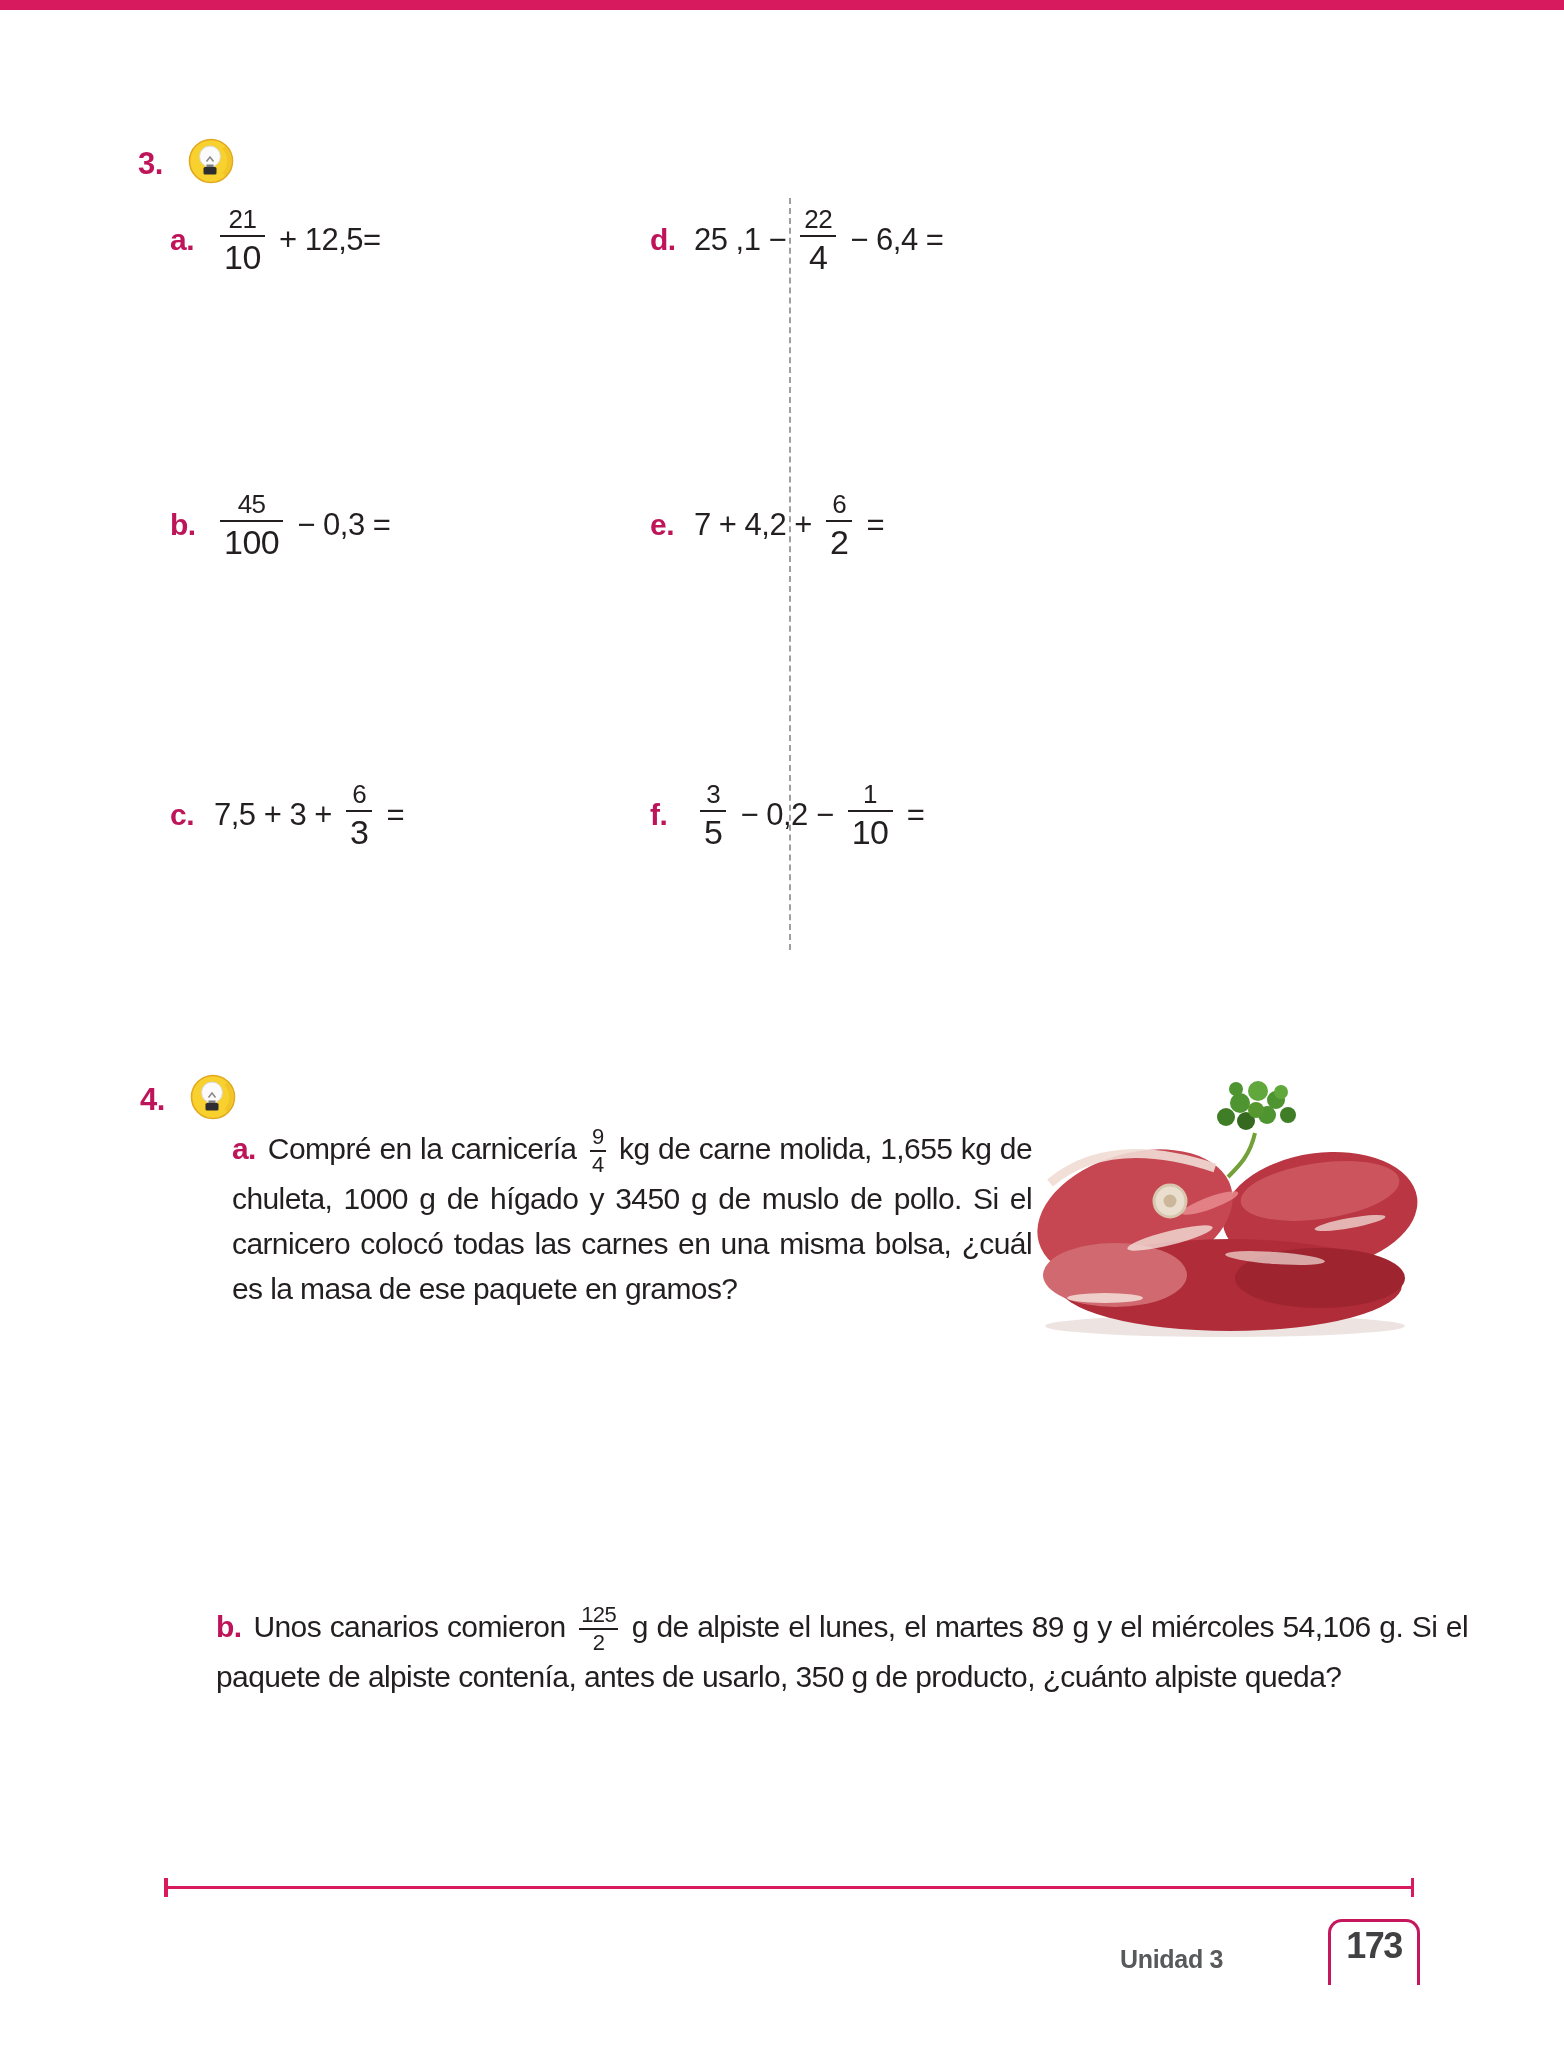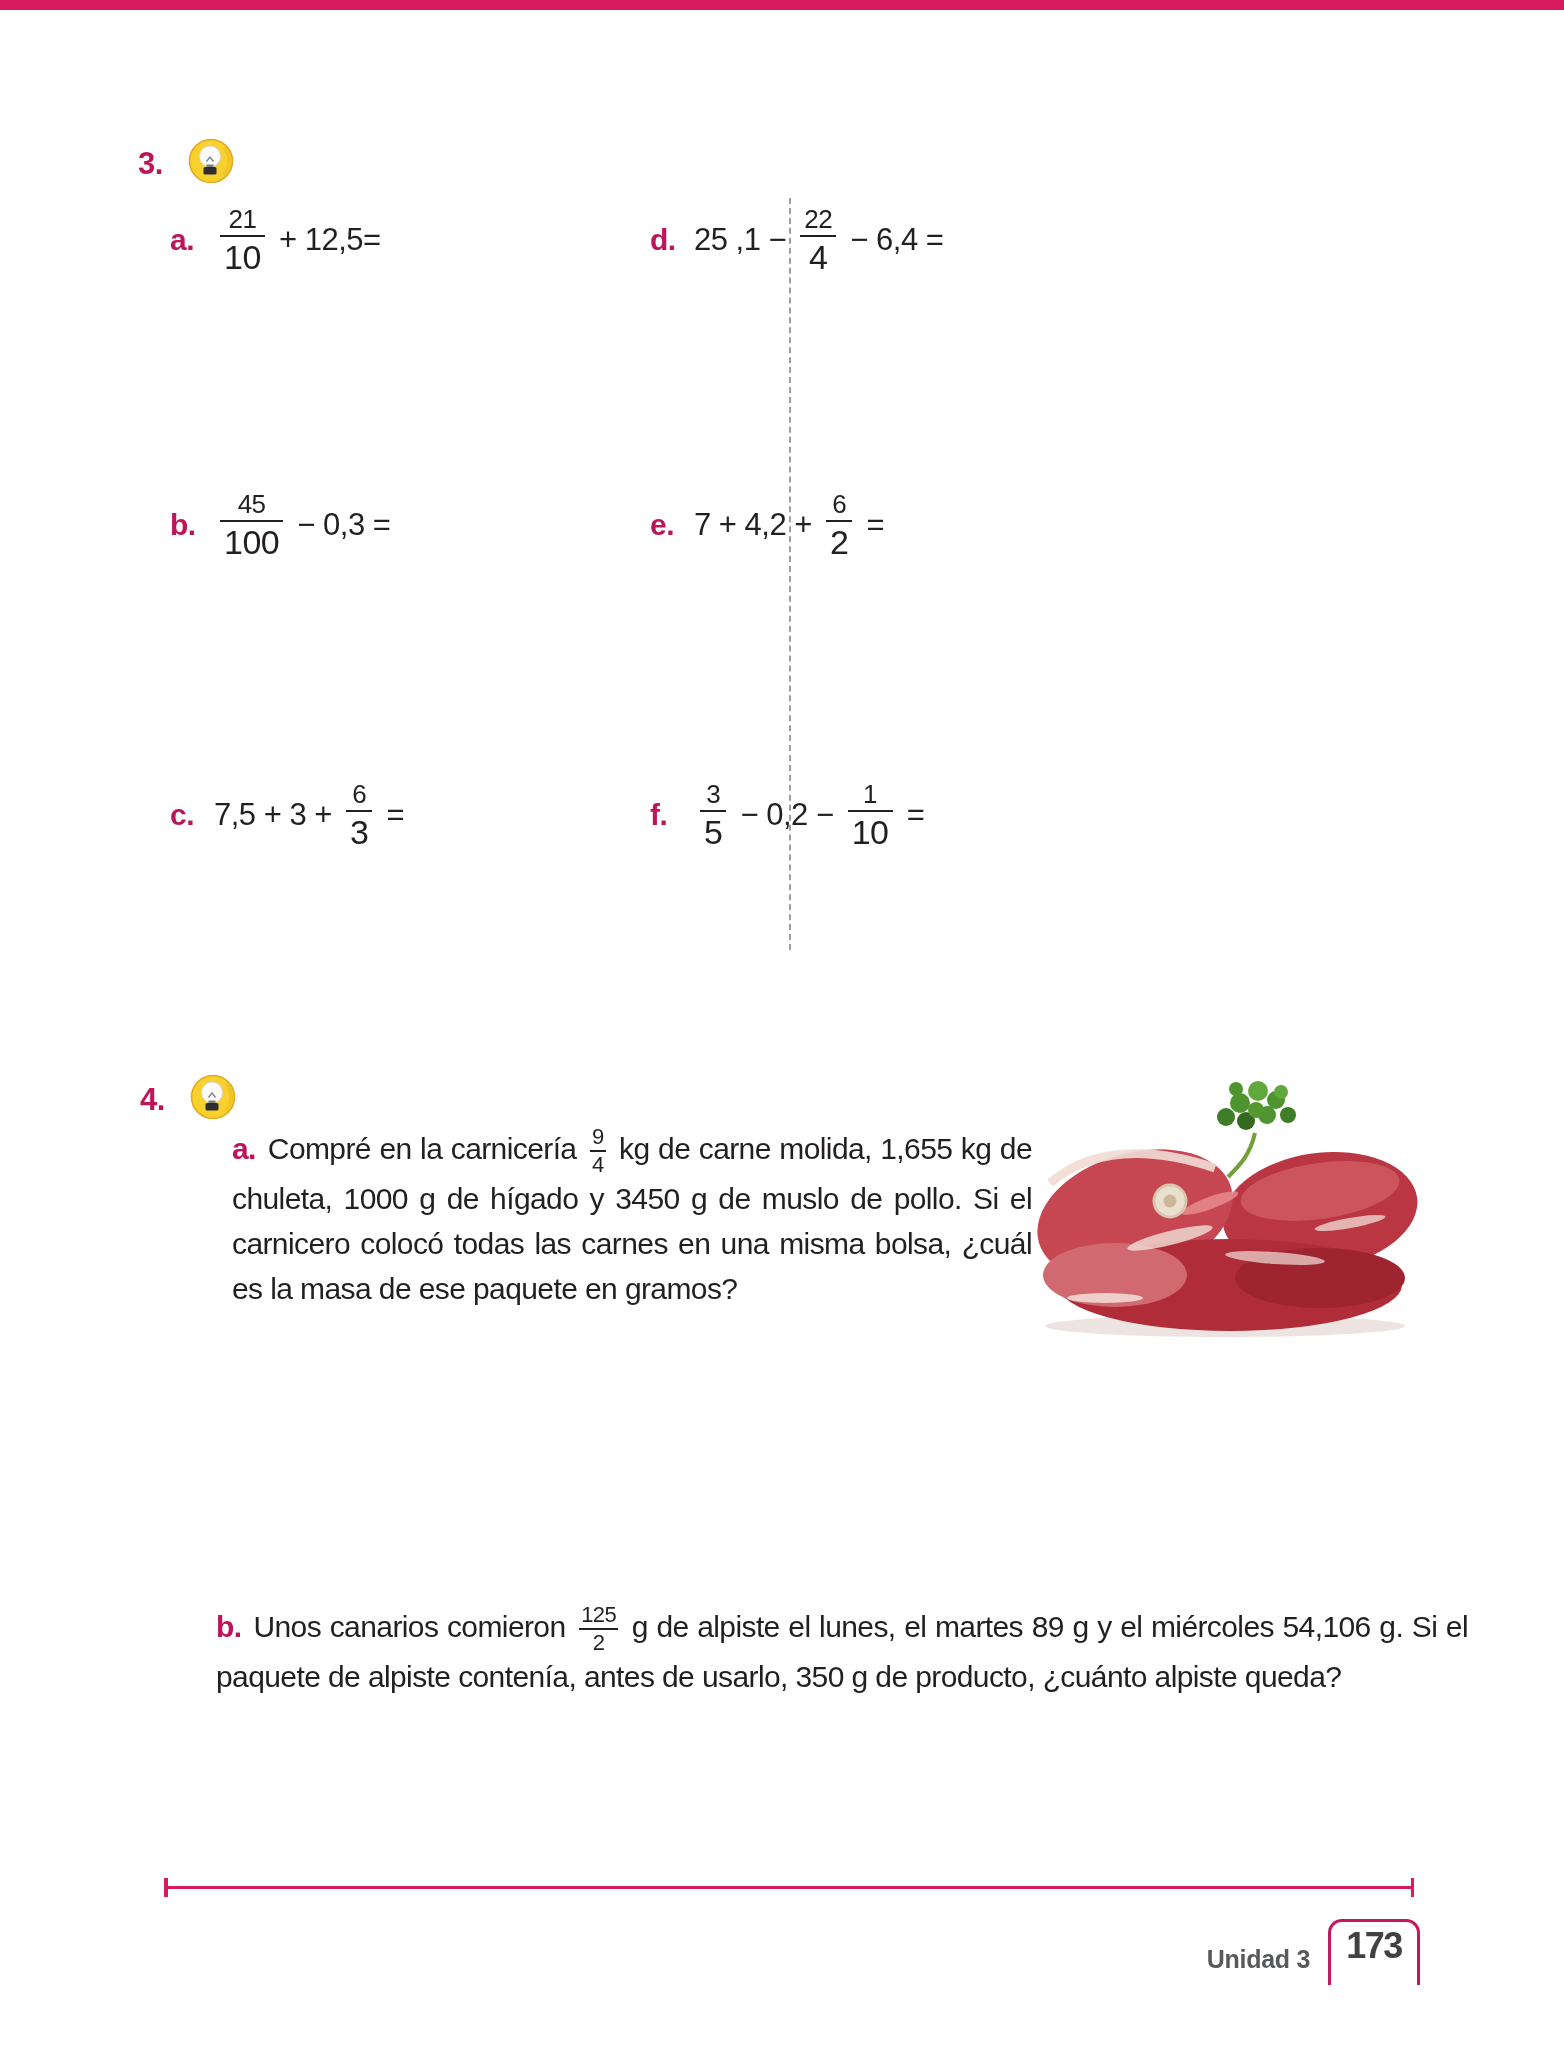--- a/index.html
+++ b/index.html
@@ -31,21 +31,21 @@
   .fracs .num { font-size:22px; padding:0 2px 2px; }
   .fracs .den { font-size:22px; border-top:2px solid #231F20; padding:2px 2px 0; }
 
   .photo { position:absolute; }
 
   
   .rule { position:absolute; left:164px; top:1886px; width:1250px; height:3px; background:#D81B5E; }
   .rule .tick { position:absolute; top:-8px; width:3.5px; height:19px; background:#D81B5E; }
   .rule .tick.left { left:0; }
   .rule .tick.right { right:0; }
-  .unit-label { position:absolute; left:1120px; top:1945px; width:190px; text-align:right;
+  .unit-label { position:absolute; left:1120px; top:1945px; width:190px; 
                 font-size:25px; font-weight:bold; color:#58595B; letter-spacing:-0.3px; }
   .pagebox { position:absolute; left:1328px; top:1919px; width:92px; height:66px;
              border:3.5px solid #C4175E; border-bottom:none; border-radius:14px 14px 0 0;
              display:flex; justify-content:center; }
   .pagebox .pnum { font-size:36px; font-weight:bold; color:#414042; letter-spacing:-1.5px; margin-top:3px; }
 </style>
 </head>
 <body>
 
 <div class="page">

